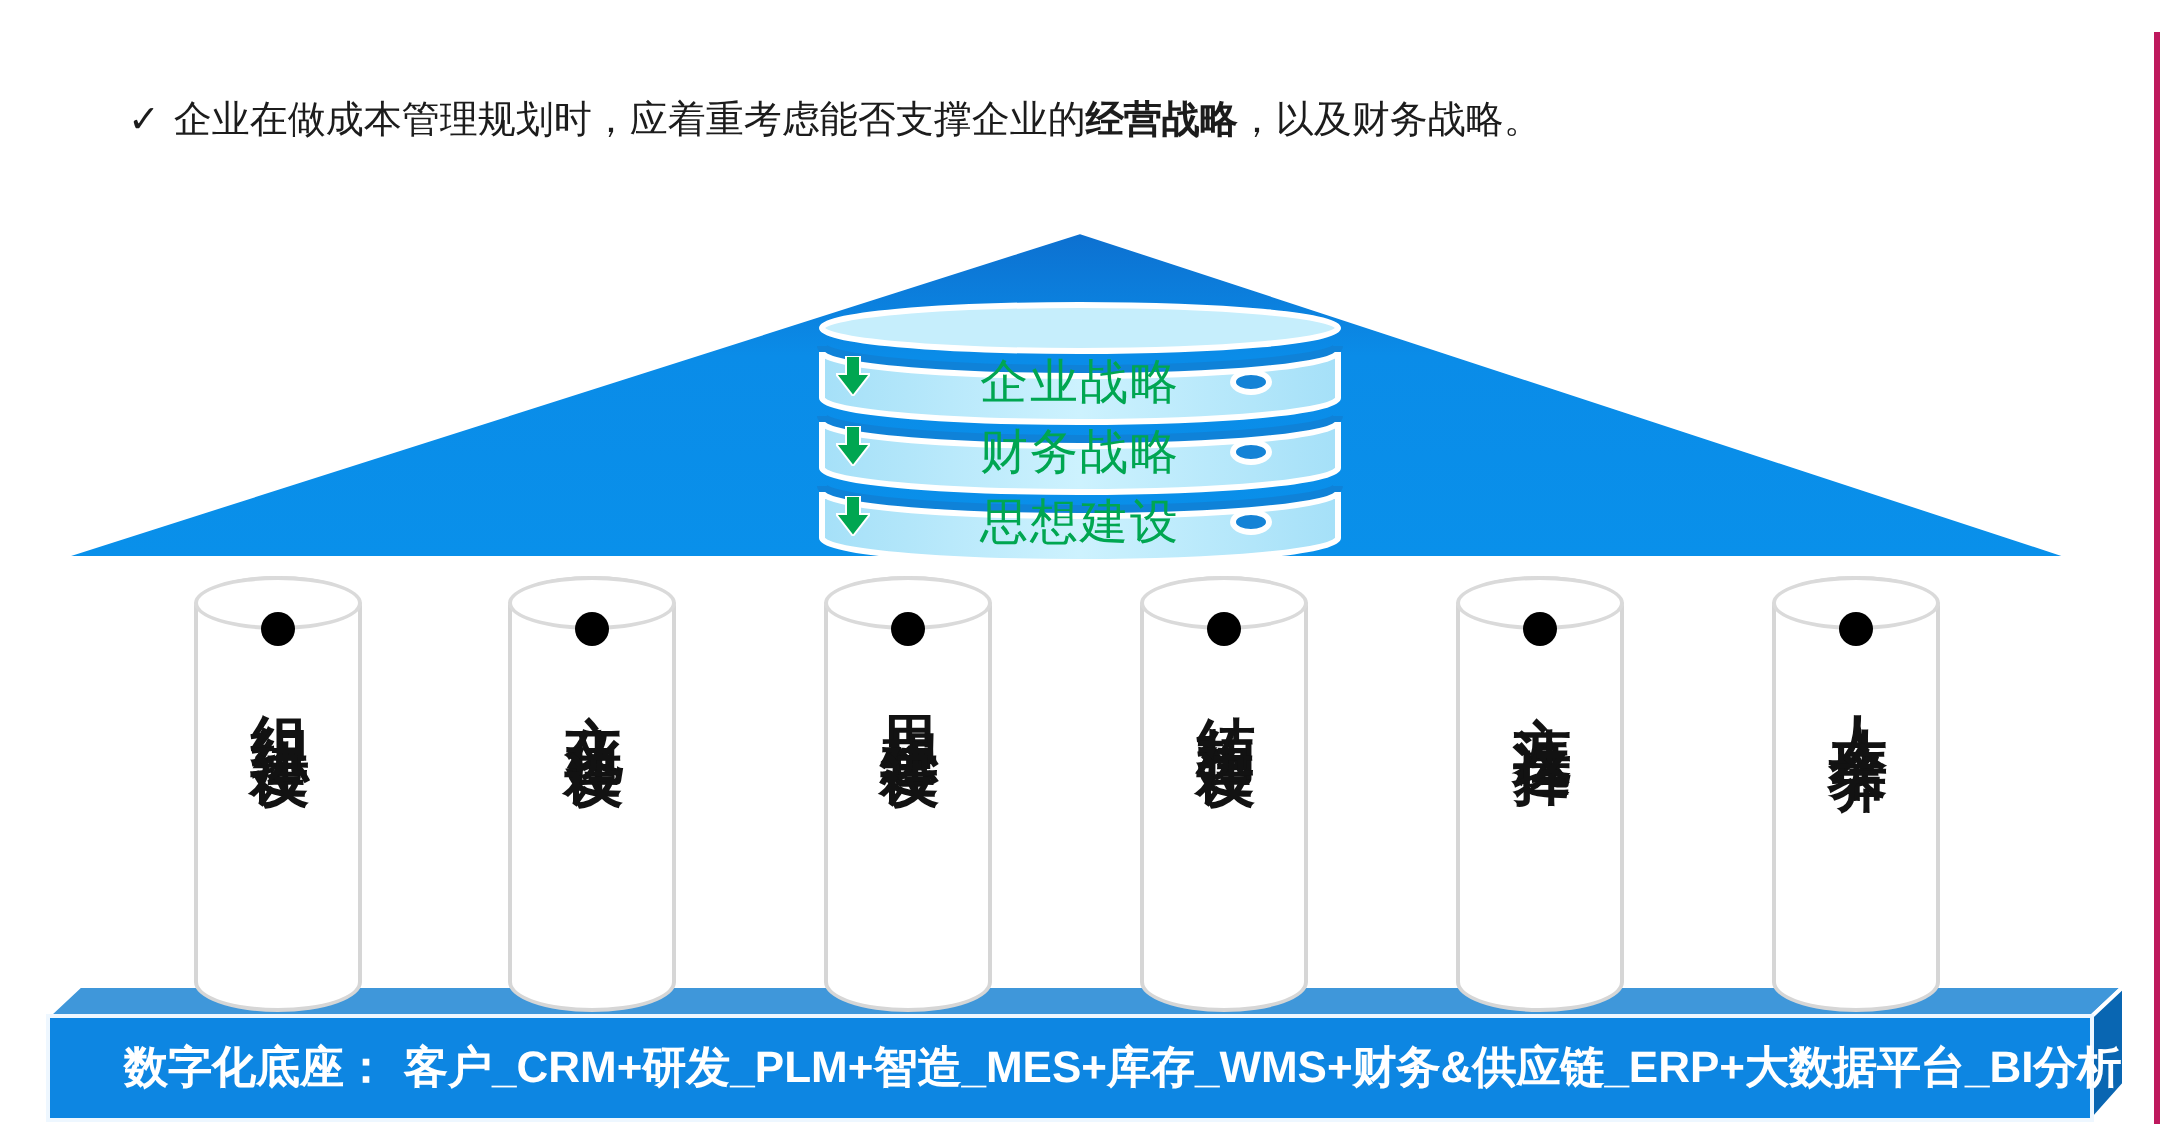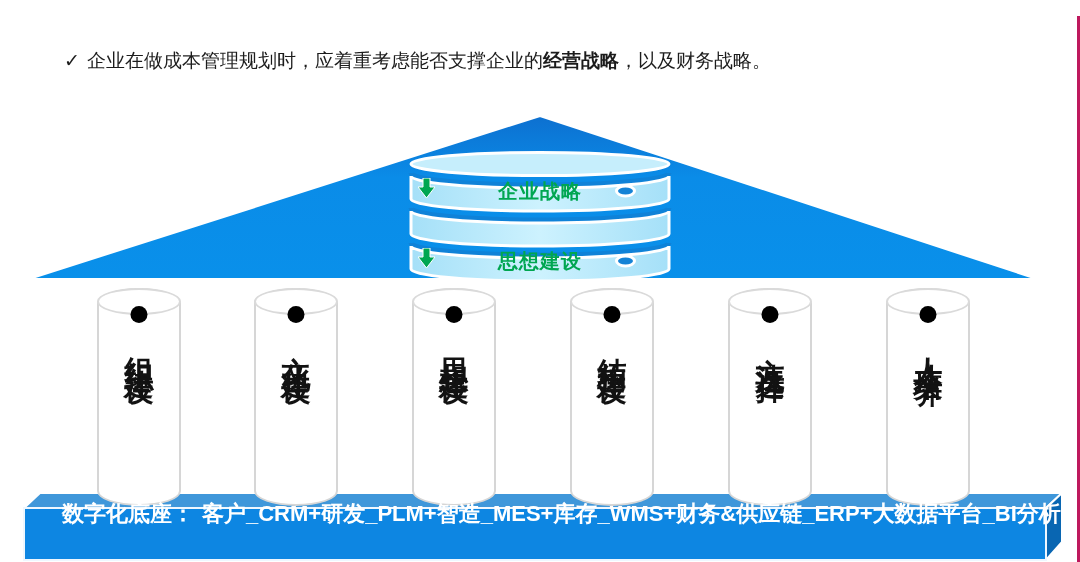--- a/index.html
+++ b/index.html
@@ -14,26 +14,26 @@
   .bullet .check{font-weight:700;margin-right:7px;}
   .bullet b{font-weight:800;}
   
   .layer-svg{position:absolute;left:0;top:0;width:1080px;height:562px;pointer-events:none;}
   .tri{z-index:1;}
   
   .cyl{position:absolute;left:408px;top:134px;width:264px;height:134px;z-index:2;}
   .cyl svg{position:absolute;left:0;top:0;}
   .band{position:absolute;left:10px;right:10px;height:26px;display:flex;align-items:center;justify-content:center;gap:13px;}
   .band-1{top:28px;} .band-2{top:63px;} .band-3{top:98px;}
-  .band .lbl{font-size:20px;font-weight:700;color:#00a651;letter-spacing:1px;white-space:nowrap;}
+  .band .lbl{font-size:24px;font-weight:400;color:#00a651;letter-spacing:1px;white-space:nowrap;}
   .band .dot{position:absolute;right:26px;top:50%;transform:translateY(-50%);width:21px;height:13px;
     background:#1583d6;border:3px solid #ffffff;border-radius:50%;box-sizing:border-box;}
   
   .base3d{z-index:3;}
-  .base-text{position:absolute;left:62px;top:472px;width:980px;height:52px;z-index:5;
+  .base-text{position:absolute;left:62px;top:492px;width:980px;height:52px;z-index:5;
     display:flex;align-items:center;color:#ffffff;font-weight:800;font-size:22px;white-space:nowrap;}
   .base-text .b-label{margin-right:8px;}
   
   .pillar{position:absolute;top:272px;width:84px;height:218px;background:#ffffff;
     border:2px solid #d6d6d6;border-radius:42px/15px;box-sizing:border-box;z-index:4;}
   .pillar-top{position:absolute;top:-2px;left:-2px;width:84px;height:27px;background:#ffffff;
     border:2px solid #dadada;border-radius:50%;box-sizing:border-box;}
   .pillar-dot{position:absolute;top:16px;left:50%;transform:translateX(-50%);
     width:17px;height:17px;border-radius:50%;background:#000;}
   .pillar-label{position:absolute;left:50%;top:44px;transform:translateX(-50%);
@@ -85,20 +85,27 @@
 
       <ellipse cx="132" cy="14" rx="129" ry="11.5" fill="#c6eefc" stroke="#ffffff" stroke-width="3"></ellipse>
     </svg>
     <div class="band band-1">
       <svg width="17" height="20" viewBox="0 0 17 20">
         <path d="M5,0 h7 v9 h5 L8.5,20 0,9 h5 z" fill="#00a651" stroke="#ffffff" stroke-width="1"></path>
       </svg>
       <span class="lbl">企业战略</span>
       <span class="dot"></span>
     </div>
+    <div class="band band-2">
+      <svg width="17" height="20" viewBox="0 0 17 20">
+        <path d="M5,0 h7 v9 h5 L8.5,20 0,9 h5 z" fill="#00a651" stroke="#ffffff" stroke-width="1"></path>
+      </svg>
+      <span class="lbl">财务战略</span>
+      <span class="dot"></span>
+    </div>
     <div class="band band-3">
       <svg width="17" height="20" viewBox="0 0 17 20">
         <path d="M5,0 h7 v9 h5 L8.5,20 0,9 h5 z" fill="#00a651" stroke="#ffffff" stroke-width="1"></path>
       </svg>
       <span class="lbl">思想建设</span>
       <span class="dot"></span>
     </div>
   </div>
 
   <svg class="layer-svg base3d" viewBox="0 0 1080 562">

